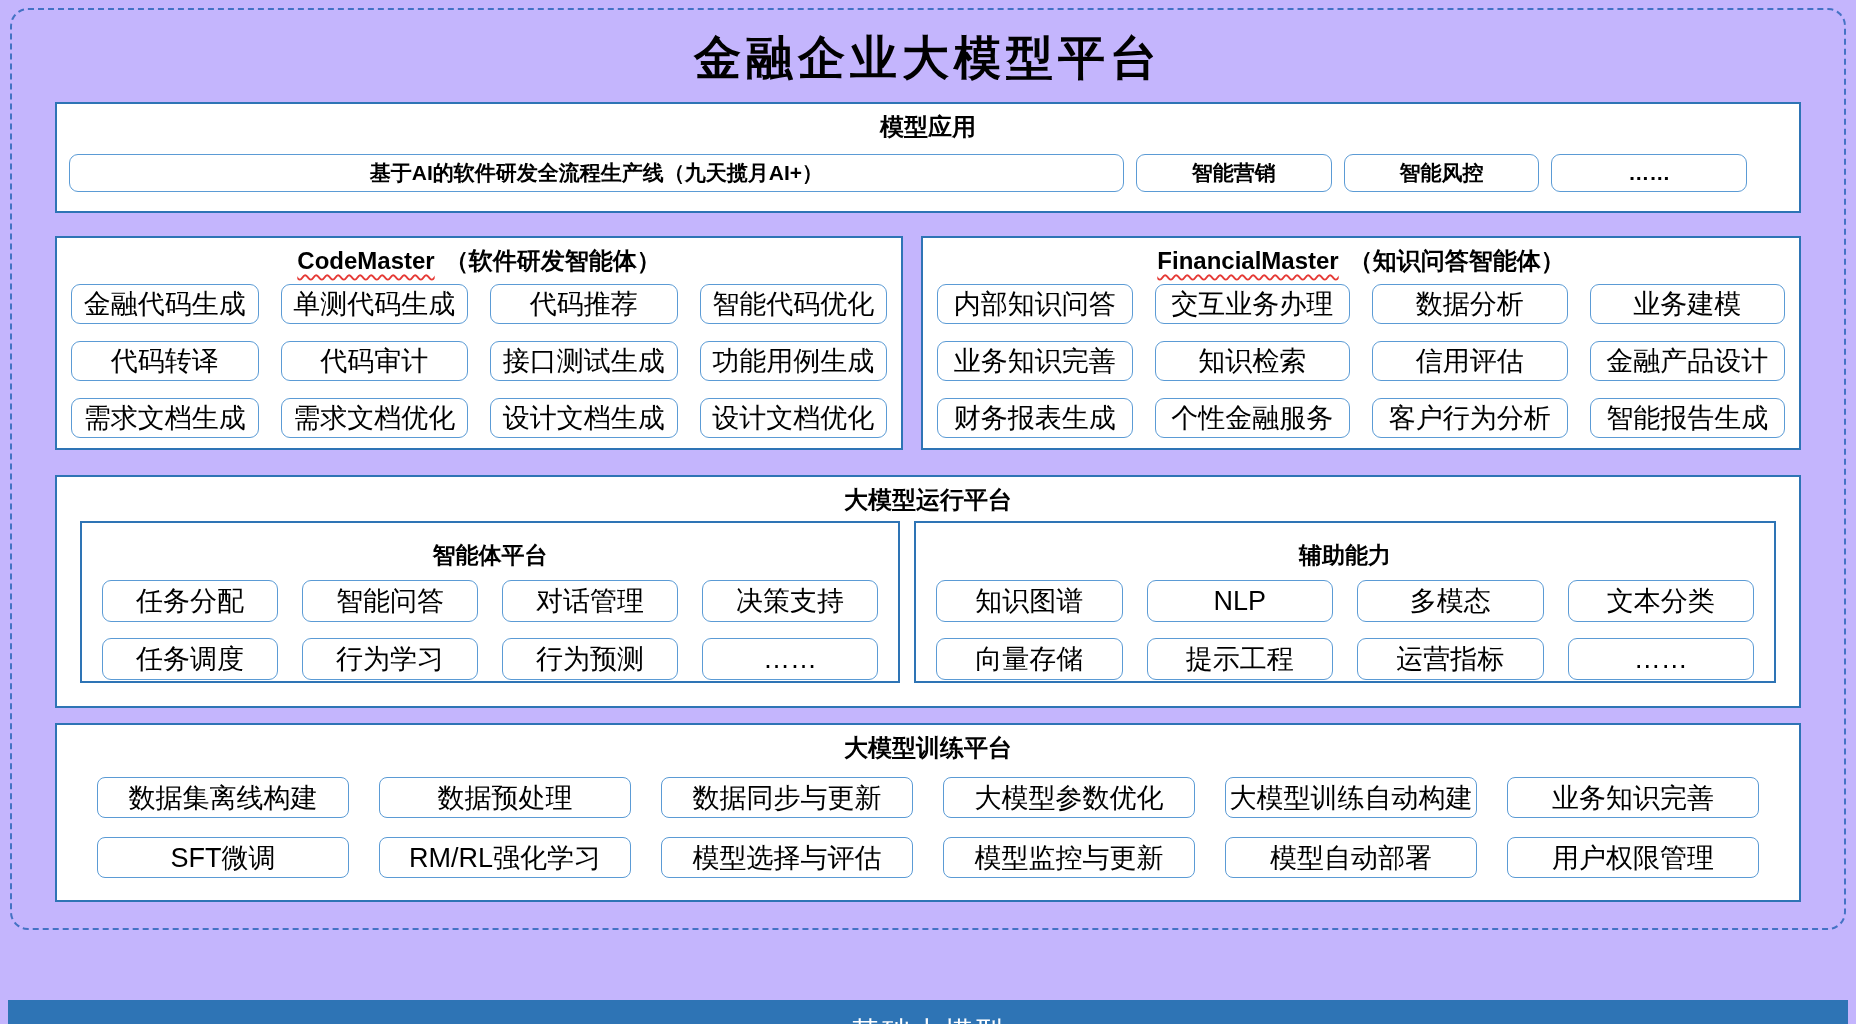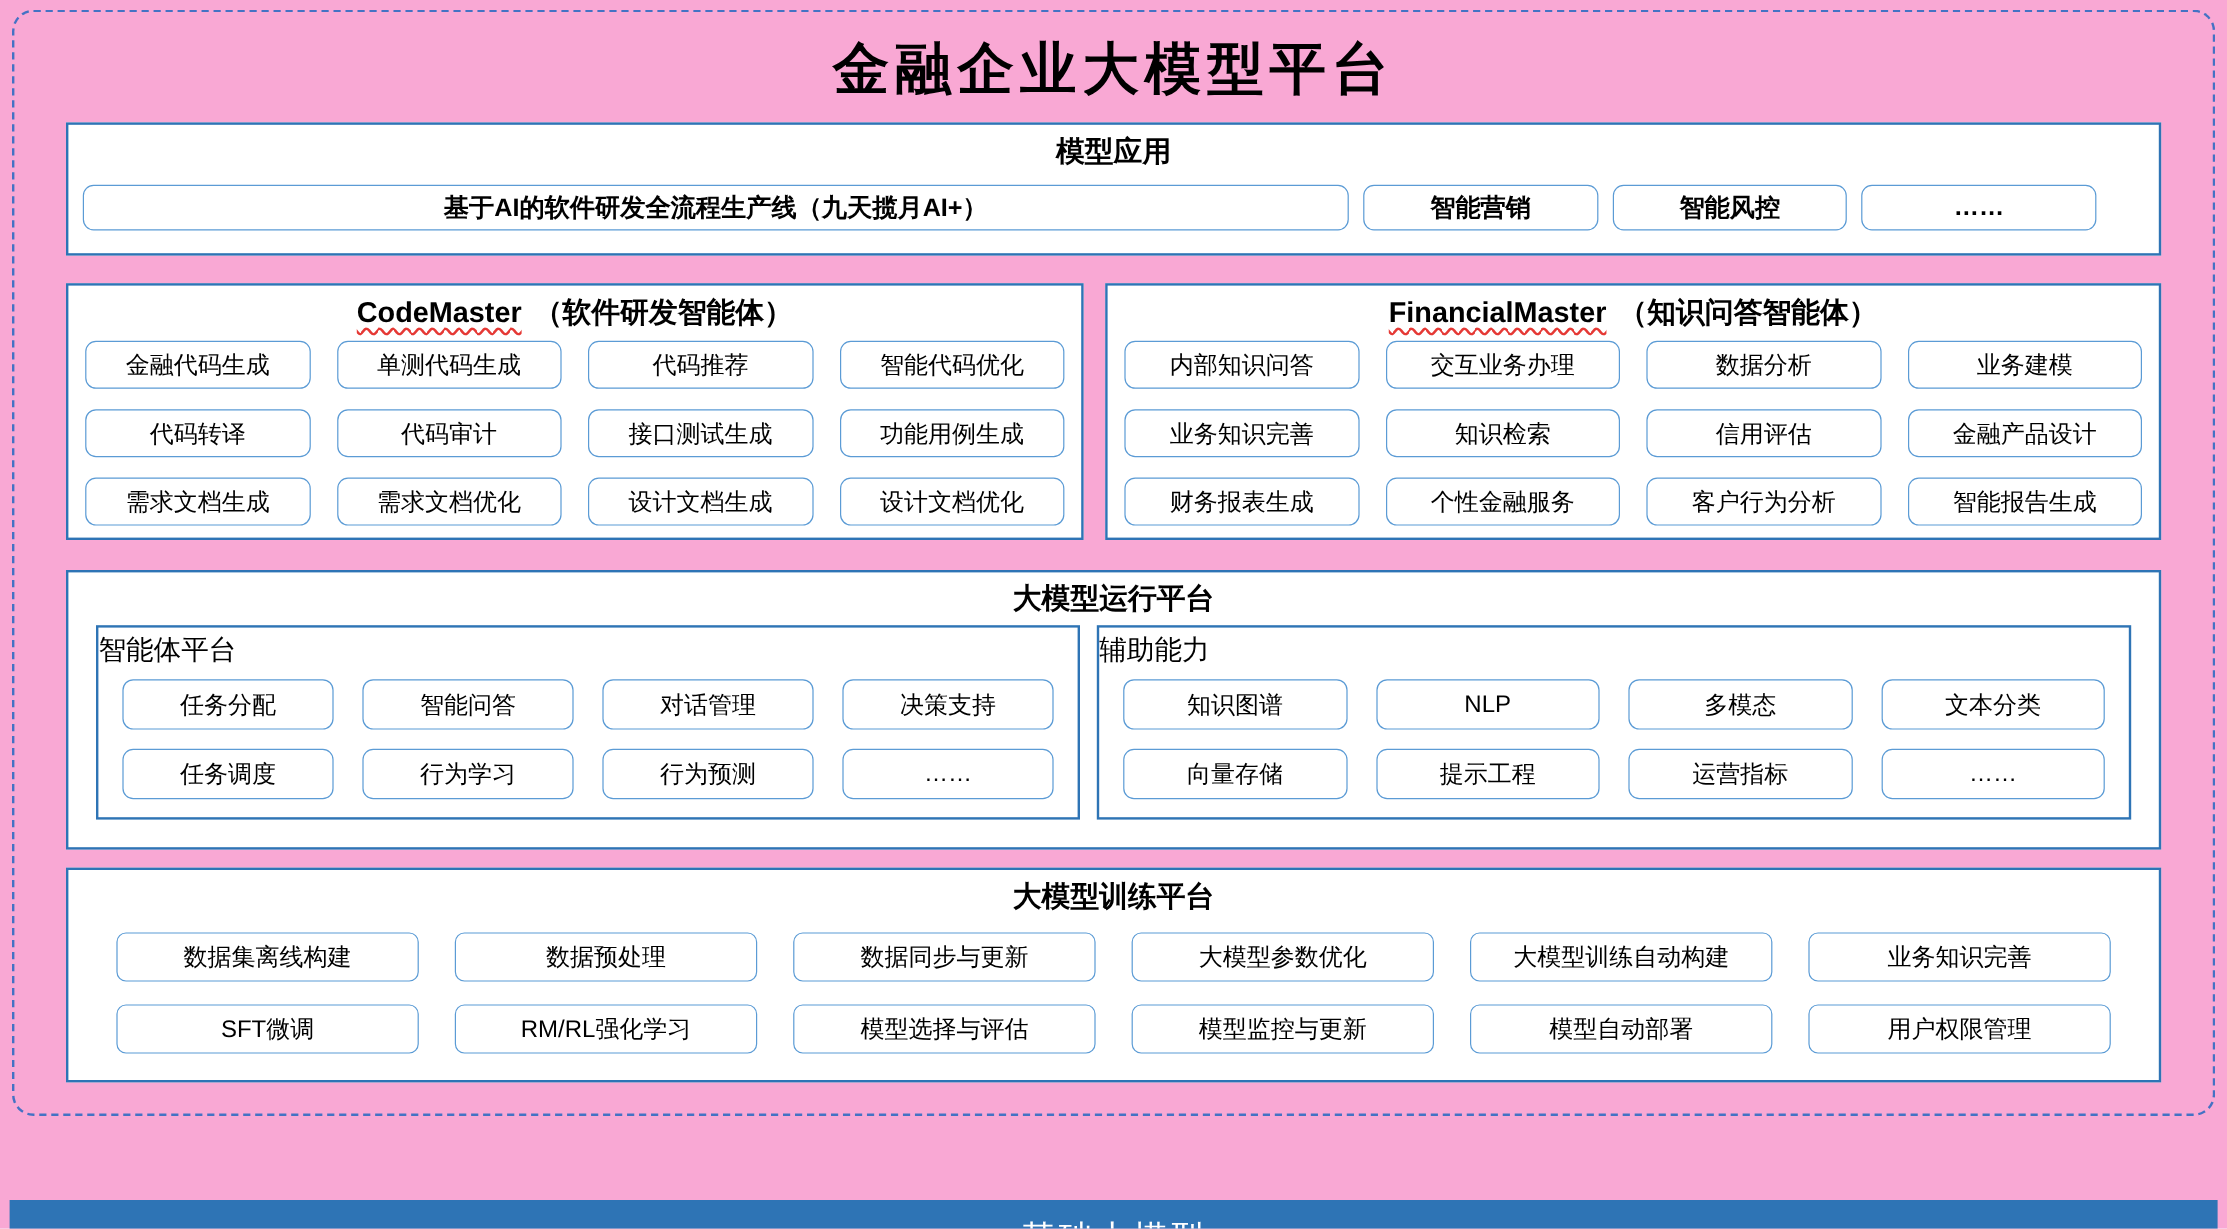--- a/index.html
+++ b/index.html
@@ -1,19 +1,19 @@
 <!DOCTYPE html>
 <html><head>
 <meta charset="utf-8">
 <style>
   html, body { margin: 0; padding: 0; background: #ffffff; }
   .page {
     position: relative;
     width: 1856px; height: 1024px;
-    background: #f9a8d4;
+    background: #c4b5fd;
     font-family: "Liberation Sans", "DejaVu Sans", sans-serif;
     color: #000;
     overflow: hidden;
   }
   .outer-frame {
     position: absolute;
     left: 10px; top: 8px; width: 1836px; height: 922px;
     border: 2px dashed #4472C4;
     border-radius: 18px;
     box-sizing: border-box;
@@ -34,43 +34,43 @@
     background: #ffffff;
   }
   .sec-header {
     text-align: center;
     font-weight: bold;
     font-size: 24px;
     margin: 9px 0 7px 0;
     line-height: 1.2;
   }
   .sub-header {
-    text-align: left;
-    font-weight: normal;
+    text-align: center;
+    font-weight: bold;
     font-size: 23px;
-    margin: 5px 0 8px 0;
+    margin: 19px 0 8px 0;
     line-height: 1.2;
   }
   .squiggle {
     text-decoration-line: underline;
     text-decoration-style: wavy;
     text-decoration-color: #E53935;
     text-decoration-thickness: 2px;
     text-underline-offset: 5px;
     margin-right: 10px;
   }
   .box {
     border: 1.5px solid #5B9BD5;
     border-radius: 9px;
     box-sizing: border-box;
     background: #fff;
     display: flex;
     align-items: center;
     justify-content: center;
-    font-size: 20px;
+    font-size: 27px;
     white-space: nowrap;
     overflow: hidden;
   }
   
   .sec1 { height: 111px; margin-bottom: 23px; }
   .sec1-row {
     display: flex;
     gap: 12px;
     padding: 6px 52px 0 12px;
     height: 38px;

